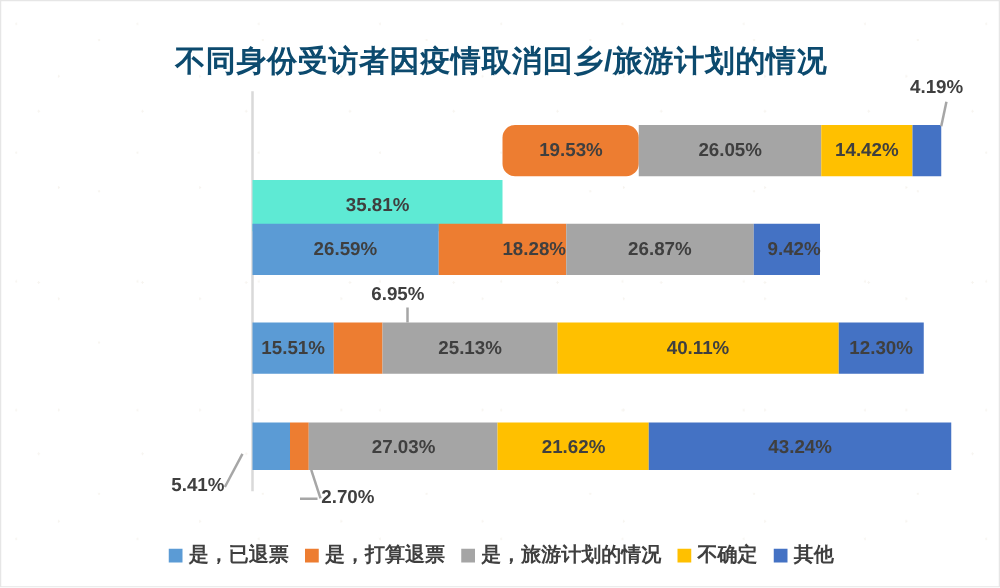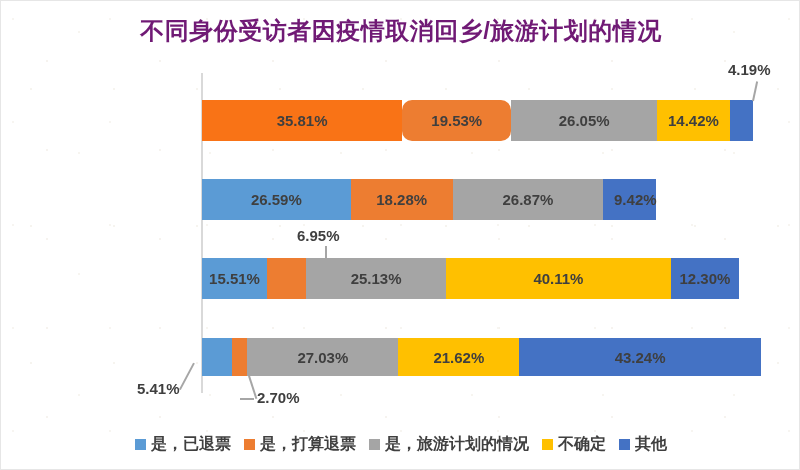--- a/index.html
+++ b/index.html
@@ -128,48 +128,48 @@
     color: #3f3f3f;
     white-space: nowrap;
   }
 </style>
 </head>
 <body>
 
 <div id="chart-frame" style="background: rgb(255, 255, 255);">
   <div id="speckle"></div>
 
-  <div id="chart-title" style="color: #701a75;">不同身份受访者因疫情取消回乡/旅游计划的情况</div>
+  <div id="chart-title" style="color: #0c4a6e; margin-top: 18px;">不同身份受访者因疫情取消回乡/旅游计划的情况</div>
 
   <div id="plot">
     <div id="axis-line" style="background: rgb(217, 217, 217);"></div>
 
     <div class="bar-row" style="top: 99px; width: 559px;">
-      <div class="seg" style="width: 200.178px; background: #f97316;">
+      <div class="seg" style="width: 200.178px; background: #5eead4; margin-top: 44px;">
         <span class="seg-label">35.81%</span>
       </div>
       <div class="seg" style="width: 109.173px; background: rgb(237, 125, 49); border-radius: 10px;">
         <span class="seg-label">19.53%</span>
       </div>
       <div class="seg" style="width: 145.619px; background: rgb(165, 165, 165);">
         <span class="seg-label">26.05%</span>
       </div>
       <div class="seg" style="width: 73px; background: rgb(255, 192, 0);">
         <span class="seg-label">14.42%</span>
       </div>
       <div class="seg" style="width: 23.4221px; background: rgb(68, 114, 196);"></div>
     </div>
     <div class="leader" style="left: 751px; top: 80px; width: 1.5px; height: 20px; transform: rotate(12deg); transform-origin: center bottom; background: rgb(166, 166, 166);"></div>
     <div class="callout" style="left:727px; top:60px;">4.19%</div>
 
     <div class="bar-row" style="top: 178px; width: 559px;">
       <div class="seg" style="width: 148.638px; background: rgb(91, 155, 213);">
         <span class="seg-label">26.59%</span>
       </div>
-      <div class="seg" style="width: 102.185px; background: rgb(237, 125, 49);">
+      <div class="seg" style="width: 102.185px; background: rgb(237, 125, 49); justify-content: flex-end;">
         <span class="seg-label">18.28%</span>
       </div>
       <div class="seg" style="width: 150.203px; background: rgb(165, 165, 165);">
         <span class="seg-label">26.87%</span>
       </div>
       <div class="seg" style="width: 52.6578px; background: rgb(68, 114, 196);">
         <span class="seg-label" style="position:relative; left:6px;">9.42%</span>
       </div>
     </div>
 

